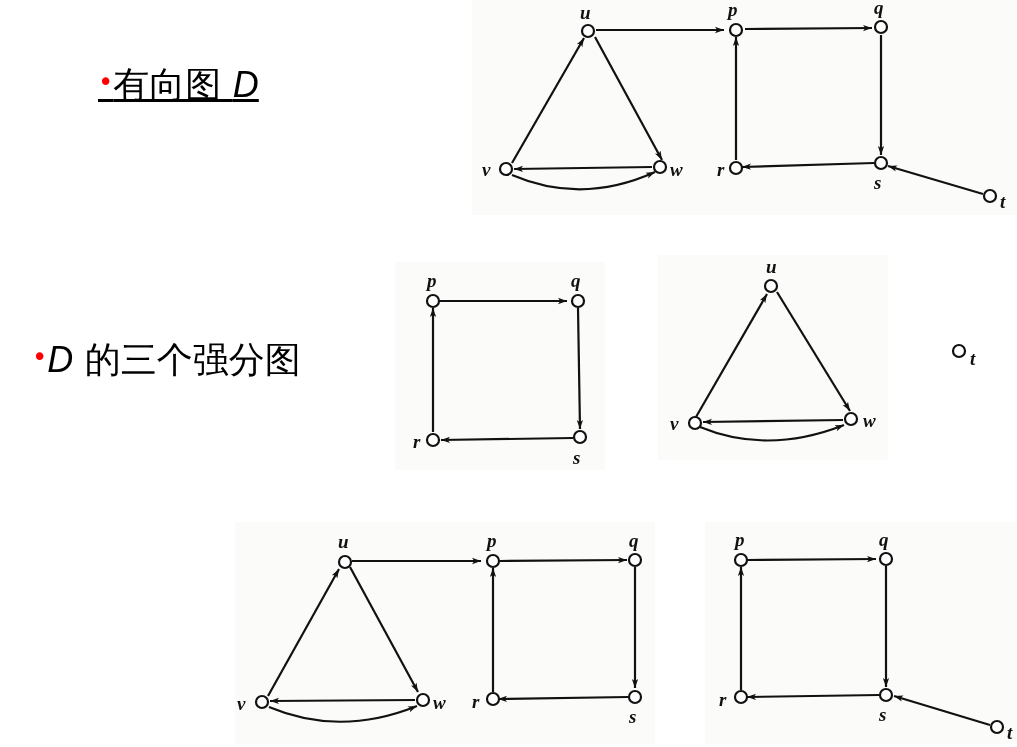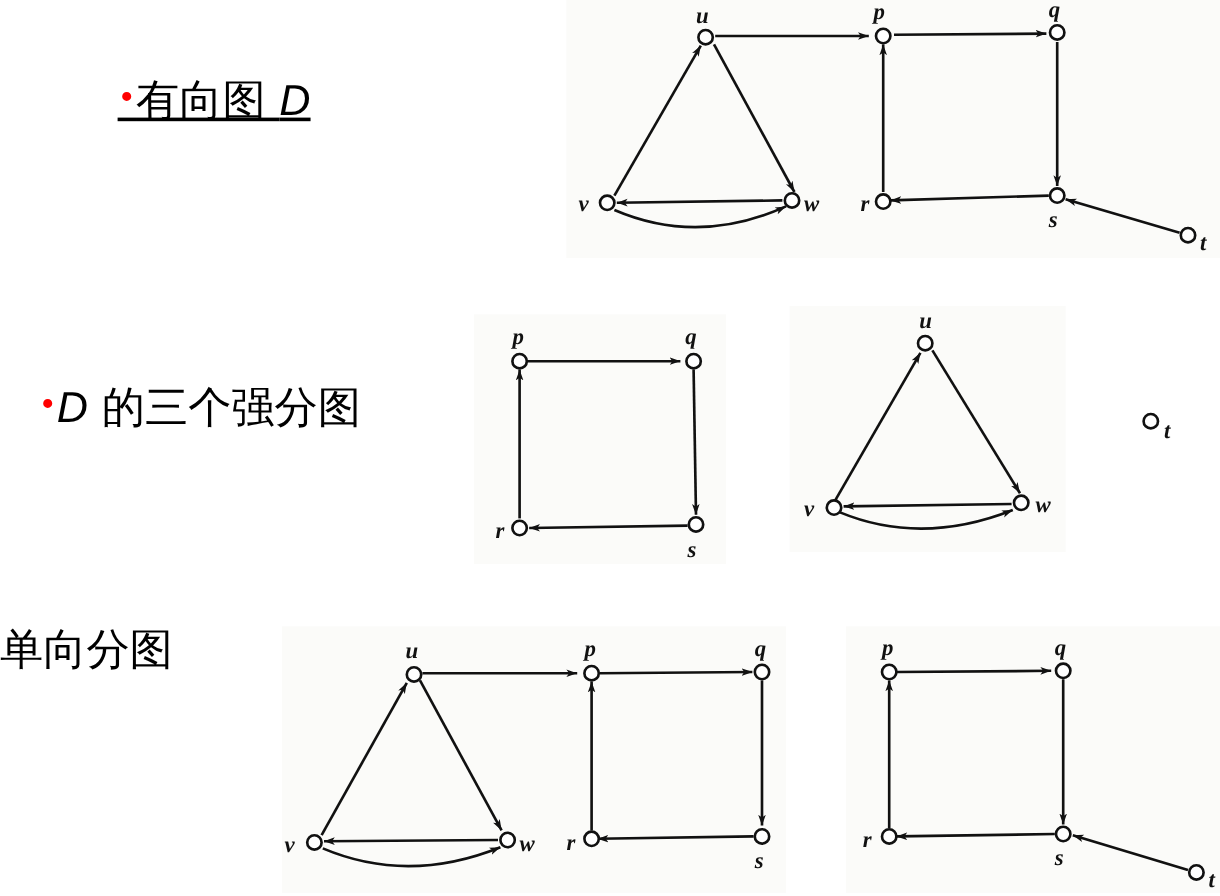--- a/index.html
+++ b/index.html
@@ -11,26 +11,25 @@
   .panel { position: absolute; background: #fbfbf9; }
   svg text { font-family: "Liberation Serif", serif; font-style: italic; font-weight: bold; font-size: 19px; fill: #111; }
 </style>
 </head>
 <body>
 
 <div class="label" style="left:98px; top:60px;text-decoration:underline;">
   <span class="bullet">•</span><span>有向图 </span><span class="ital">D</span>
 </div>
 
-<div class="label" style="left:32px; top:316px;text-align:right;">
+<div class="label" style="left:32px; top:335px;text-align:right;">
   <span class="bullet">•</span><span class="ital">D</span><span> 的三个强分图</span>
 </div>
 
 <div class="label" style="left:0px; top:520px;">
-  <div>单向分图</div>
 </div>
 
 <svg width="0" height="0" style="position:absolute">
   <defs>
     <marker id="arr" viewBox="0 0 10 10" refX="10" refY="5" markerWidth="9" markerHeight="9" orient="auto-start-reverse" markerUnits="userSpaceOnUse">
       <path d="M0,1.5 L10,5 L0,8.5 L2.5,5 z" fill="#111"></path>
     </marker>
   </defs>
 </svg>
 

